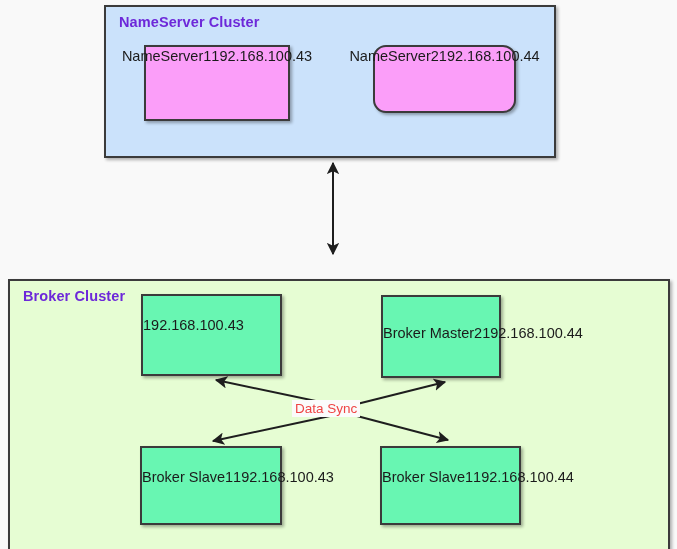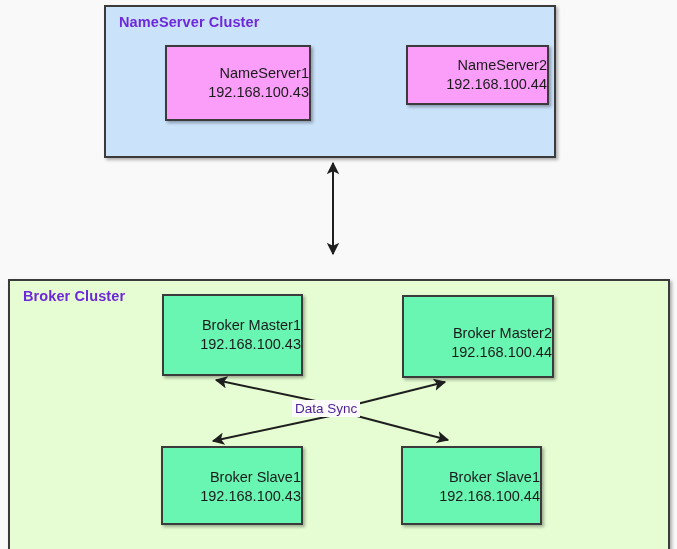--- a/index.html
+++ b/index.html
@@ -51,40 +51,39 @@
     white-space: nowrap;
   }
 
   
   .node {
     position: absolute;
     box-sizing: border-box;
     border: 2px solid #3b3b3b;
     box-shadow: 2px 2px 3px rgba(0,0,0,0.32);
     display: flex;
-    flex-direction: column;
-    align-items: flex-end;
+    flex-direction: row;
+    align-items: flex-start;
     justify-content: center;
     text-align: center;
     line-height: 1.28;
-    margin-left: 21px;
   }
   .node .line {
     font-size: 14.5px;
     color: #1b1b1b;
     white-space: nowrap;
   }
   .node.pink  { background: #fb9ef9; }
   .node.mint  { background: #68f6b2; }
 
   #node-nameserver1 { left: 144px; top: 45px;  width: 146px; height: 76px; }
-  #node-nameserver2 { left: 385px; top: 45px;  width: 143px; height: 60px; }
+  #node-nameserver2 { left: 373px; top: 45px;  width: 143px; height: 68px; border-radius: 13px; }
 
   #node-broker-master1 { left: 141px; top: 294px; width: 141px; height: 82px; justify-content: flex-start; padding-top: 20px; }
-  #node-broker-master2 { left: 381px; top: 295px; width: 152px; height: 83px; justify-content: flex-start; padding-top: 27px; }
+  #node-broker-master2 { left: 381px; top: 295px; width: 120px; height: 83px; justify-content: flex-start; padding-top: 27px; }
   #node-broker-slave1  { left: 140px; top: 446px; width: 142px; height: 79px; justify-content: flex-start; padding-top: 20px; }
   #node-broker-slave2  { left: 380px; top: 446px; width: 141px; height: 79px; justify-content: flex-start; padding-top: 20px; }
 
   
   #connectors {
     position: absolute;
     left: 0;
     top: 0;
     width: 677px;
     height: 549px;
@@ -97,21 +96,21 @@
   }
 
   
   #data-sync-label {
     position: absolute;
     left: 292px;
     top: 400px;
     background: #fbfbfb;
     padding: 1px 3px;
     font-size: 13.5px;
-    color: #4c1d95;
+    color: #ef4444;
     white-space: nowrap;
   }
 </style>
 </head>
 <body>
 
 <div id="canvas">
 
   <div class="cluster" id="nameserver-cluster">
     <div class="cluster-title">NameServer Cluster</div>
@@ -125,21 +124,20 @@
   <div class="node pink" id="node-nameserver2">
     <div class="line">NameServer2</div>
     <div class="line">192.168.100.44</div>
   </div>
 
   <div class="cluster" id="broker-cluster">
     <div class="cluster-title">Broker Cluster</div>
   </div>
 
   <div class="node mint" id="node-broker-master1">
-    <div class="line">Broker Master1</div>
     <div class="line">192.168.100.43</div>
   </div>
 
   <div class="node mint" id="node-broker-master2">
     <div class="line">Broker Master2</div>
     <div class="line">192.168.100.44</div>
   </div>
 
   <div class="node mint" id="node-broker-slave1">
     <div class="line">Broker Slave1</div>

